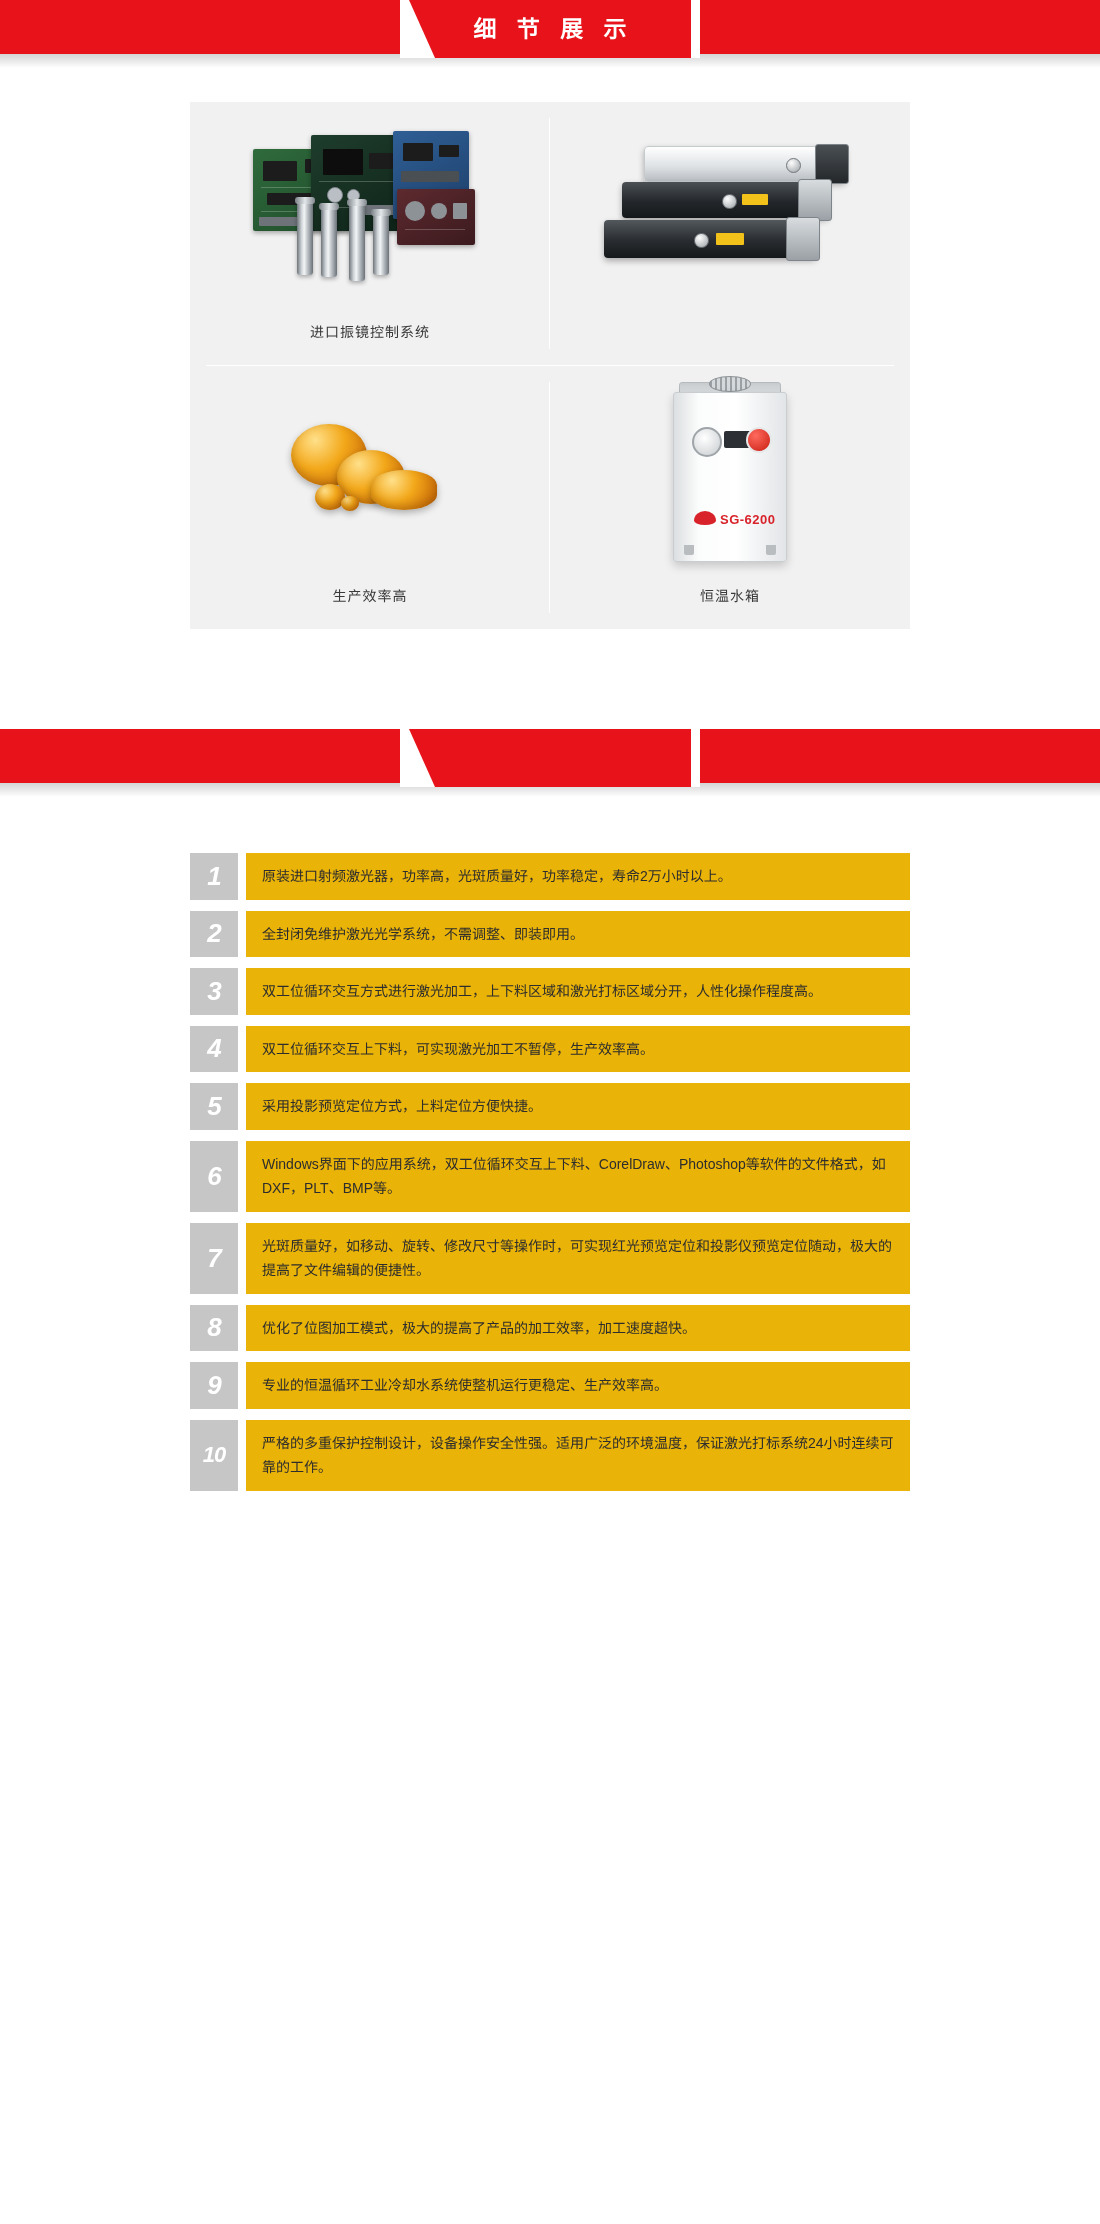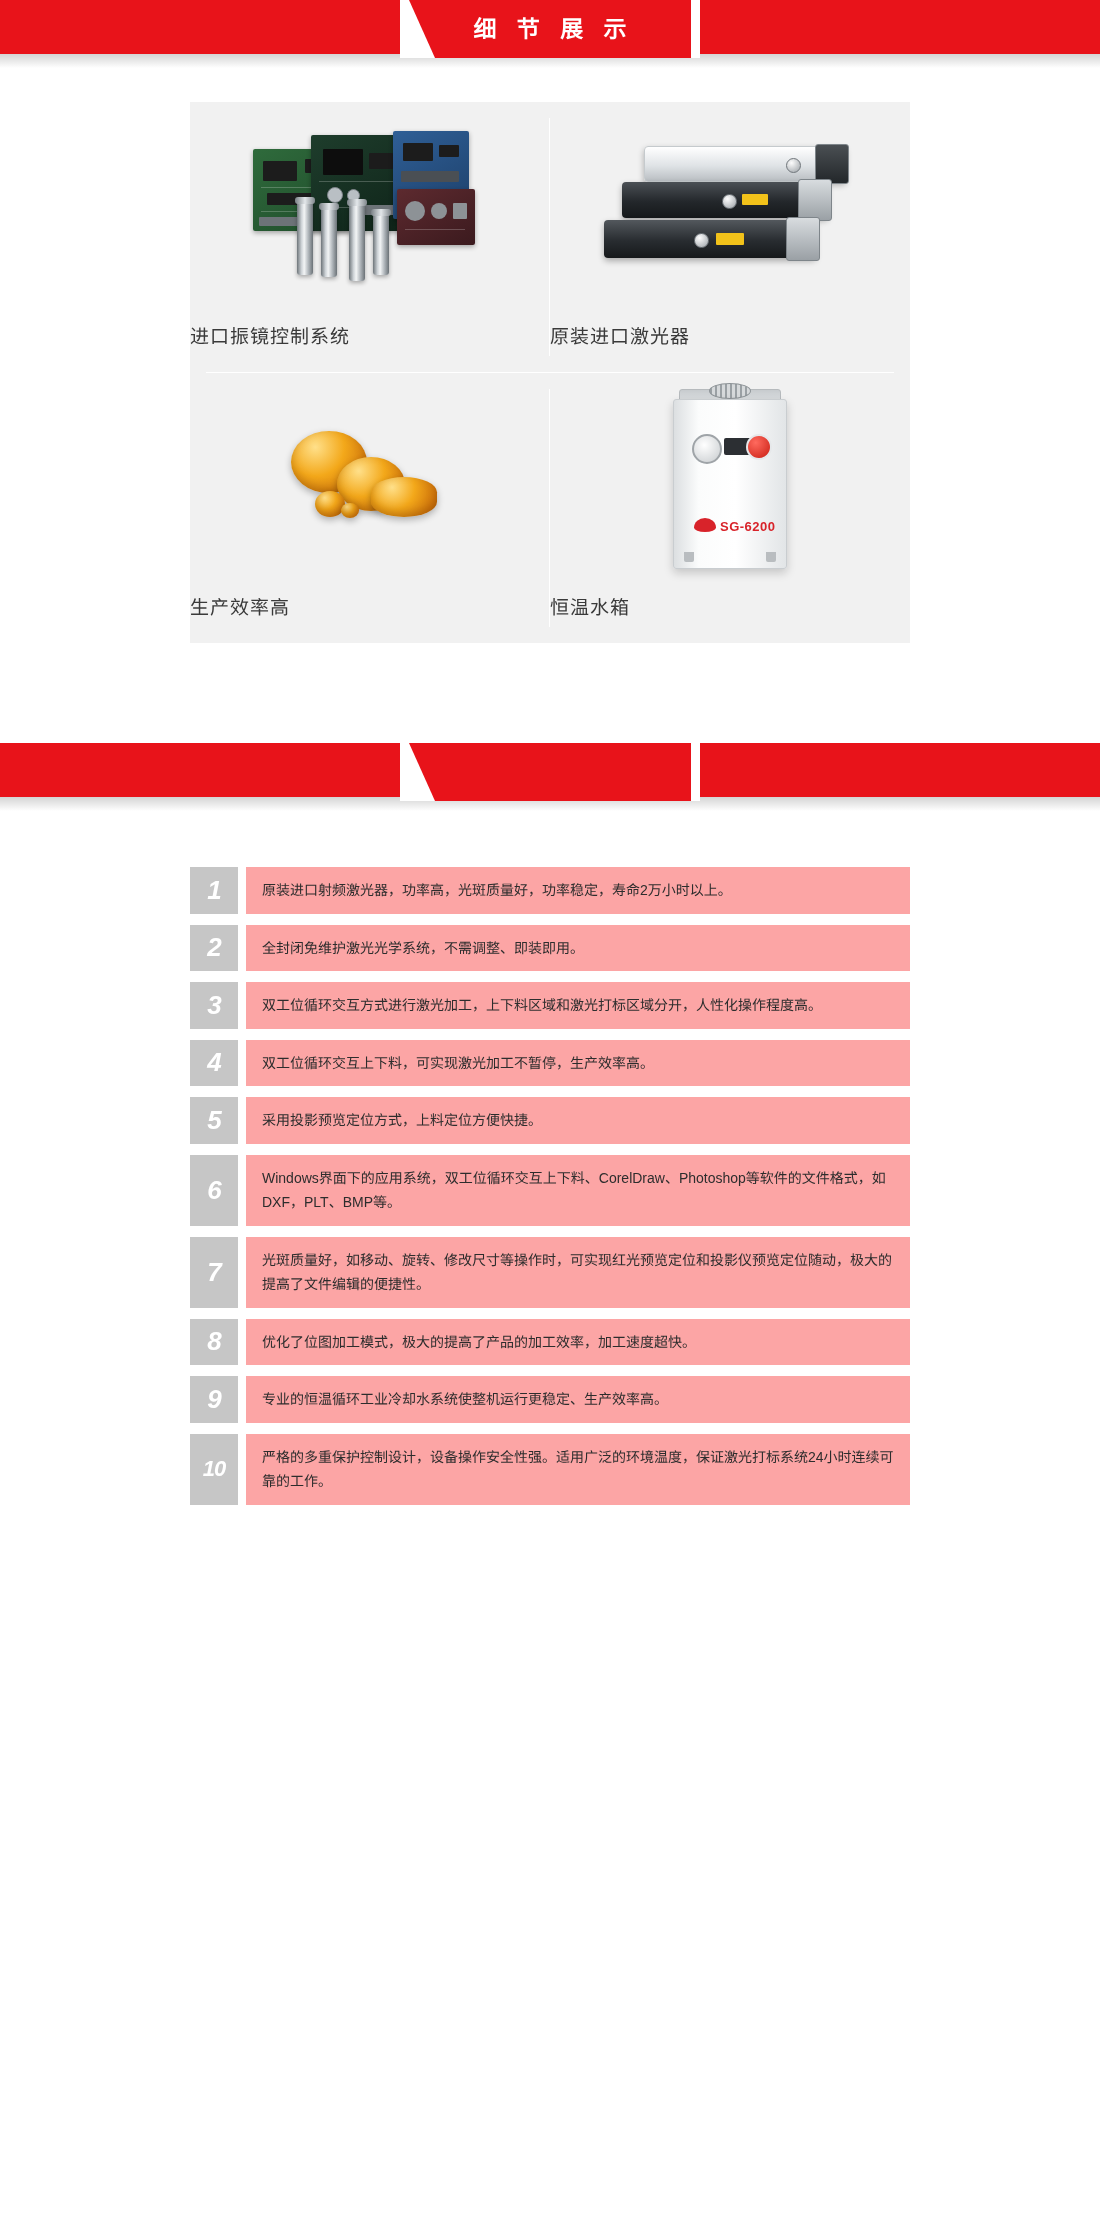--- a/index.html
+++ b/index.html
@@ -87,22 +87,22 @@
     padding-bottom: 10px;
   }
   .cell .art {
     height: 215px;
     display: flex;
     align-items: center;
     justify-content: center;
     position: relative;
   }
   .cell .caption {
-    text-align: left;
-    font-size: 19px;
+    text-align: center;
+    font-size: 14px;
     color: #3a3a3a;
     padding: 4px 0 14px 0;
     letter-spacing: 1px;
   }
   .cell.sep-right::after {
     content: "";
     position: absolute;
     top: 16px;
     bottom: 16px;
     right: 0;
@@ -303,21 +303,21 @@
     font-style: italic;
     font-weight: bold;
     display: flex;
     align-items: center;
     justify-content: center;
     flex: 0 0 48px;
     letter-spacing: -1px;
   }
   .adv-text {
     flex: 1;
-    background: #fca5a5;
+    background: #eab308;
     margin-left: 8px;
     padding: 11px 16px;
     font-size: 14px;
     line-height: 1.75;
     color: #2d2d2d;
     box-sizing: border-box;
     display: flex;
     align-items: center;
   }
 </style>
@@ -400,21 +400,20 @@
               <div class="head" style="top:-3px; height:42px;"></div>
             </div>
 
             <div class="laser" style="left:6px; top:80px; width:212px; height:38px; background:linear-gradient(to bottom,#53585d,#282c30 55%,#16191b);">
               <div class="band" style="left:112px; top:13px; width:28px; height:12px;"></div>
               <div class="knob" style="left:90px; top:13px;"></div>
               <div class="head" style="top:-3px; height:44px;"></div>
             </div>
           </div>
         </div>
-        <div class="caption">原装进口激光器</div>
       </div>
 
       <div class="row-sep"></div>
 
       <div class="cell sep-right">
         <div class="art">
           <div class="art-lenses">
             <div class="lens" style="left:16px; top:10px; width:76px; height:62px;"></div>
             <div class="lens" style="left:62px; top:36px; width:68px; height:54px;"></div>
             <div class="lens flat" style="left:96px; top:56px; width:66px; height:40px;"></div>

